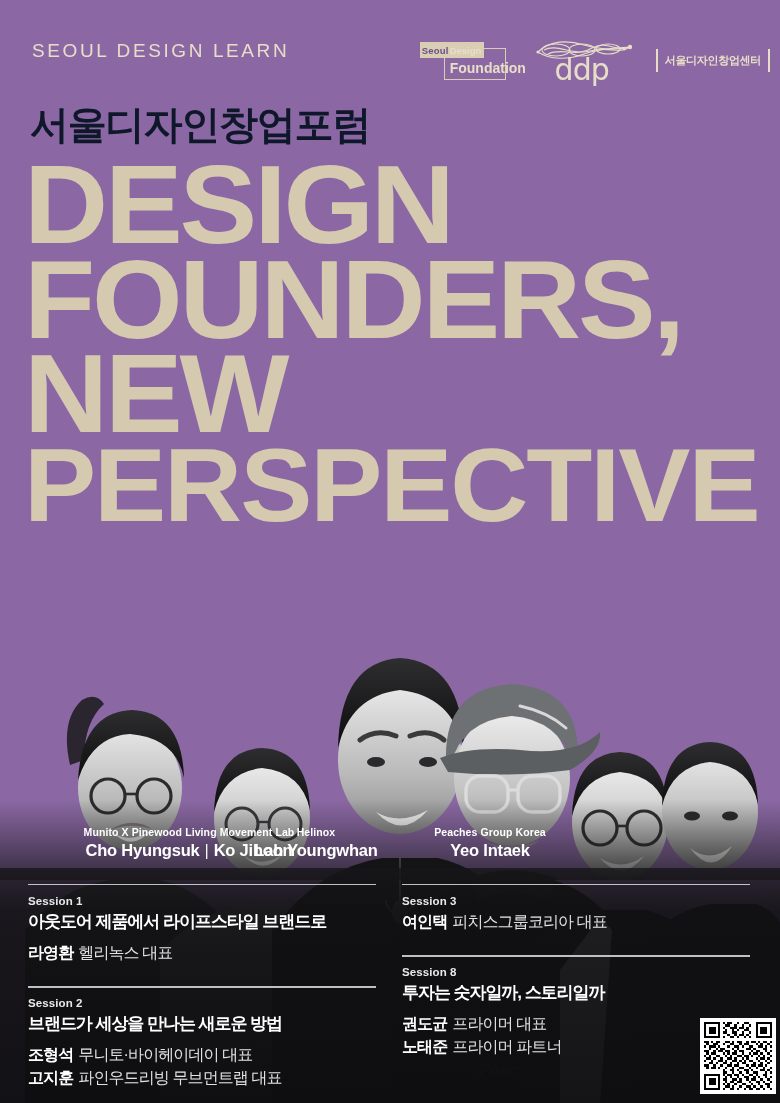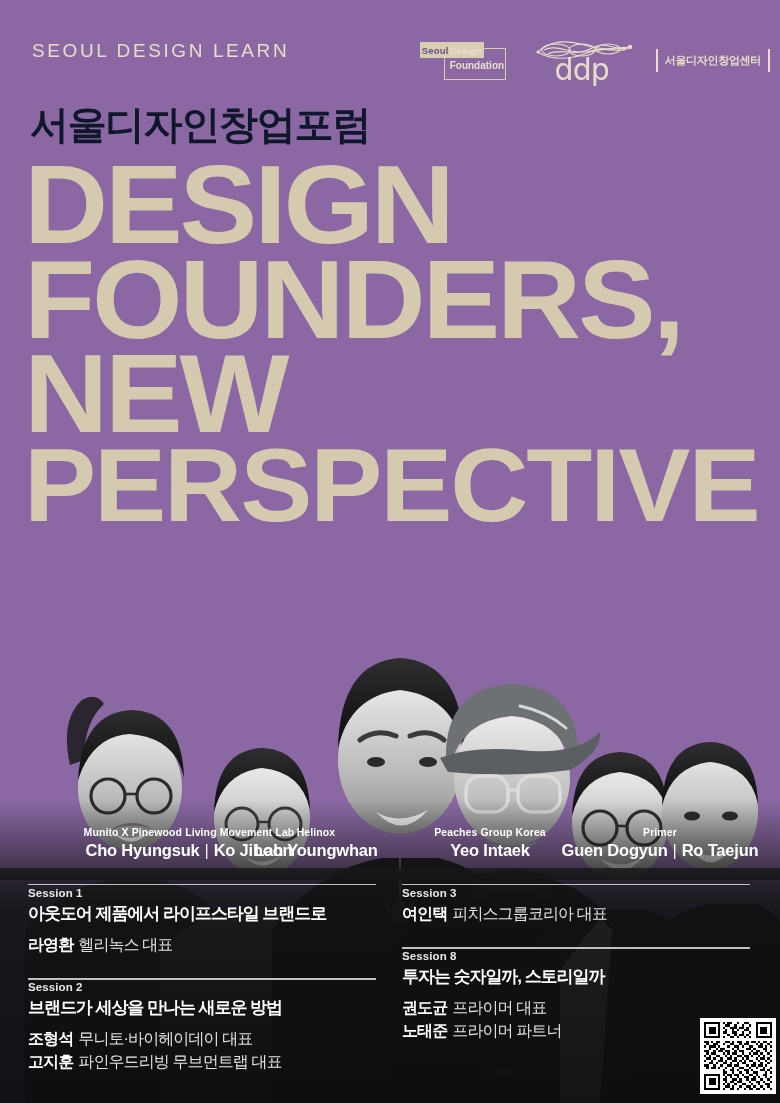--- a/index.html
+++ b/index.html
@@ -21,21 +21,21 @@
   .logos{position:absolute;right:10px;top:36px;display:flex;align-items:center;gap:26px;}
 
   .sdf-logo{position:relative;width:88px;height:40px;}
   .sdf-band{position:absolute;left:0;top:2px;width:64px;height:16px;background:#D9CDB4;}
   .sdf-box{
     position:absolute;left:24px;top:8px;width:60px;height:30px;
     border:1.4px solid #D9CDB4;
   }
   .sdf-t1{position:absolute;left:2px;top:5px;font-size:9.5px;color:#6b4f84;font-weight:700;letter-spacing:.2px;}
   .sdf-t2{position:absolute;left:30px;top:5px;font-size:9.5px;color:#E8DEC8;font-weight:700;}
-  .sdf-t3{position:absolute;left:30px;top:20px;font-size:10px;color:#E8DEC8;font-weight:700;}
+  .sdf-t3{position:absolute;left:30px;top:20px;font-size:14px;color:#E8DEC8;font-weight:700;}
 
   .ddp-logo{width:96px;height:48px;position:relative;}
   .ddp-word{
     position:absolute;left:50%;transform:translateX(-50%);bottom:-3px;
     font-size:30px;color:#E8DEC8;font-weight:400;letter-spacing:-1px;
     font-family:"DejaVu Sans",sans-serif;
   }
 
   .sdsc-logo{position:relative;padding:4px 9px;}
   .sdsc-logo:before,.sdsc-logo:after{
@@ -89,21 +89,21 @@
   .cap{position:absolute;text-align:center;color:#fff;}
   .cap .org{font-size:10.5px;font-weight:600;letter-spacing:.1px;margin-bottom:3px;white-space:nowrap;}
   .cap .nm{font-size:16.5px;font-weight:700;letter-spacing:-.2px;white-space:nowrap;}
   .cap .nm .sep{font-weight:400;padding:0 5px;opacity:.95;}
 
   
   .sessions{position:absolute;left:0;top:884px;width:780px;z-index:7;}
   .scol{position:absolute;width:348px;}
   .scol.left{left:28px;}
   .scol.right{left:402px;}
-  .sblock{position:relative;padding-top:3px;}
+  .sblock{position:relative;padding-top:11px;}
   .sblock .rule{
     position:absolute;left:0;top:0;width:100%;height:1.4px;background:#CFCFD2;opacity:.92;
   }
   .s-label{font-size:11.5px;font-weight:700;color:#E9E9EC;letter-spacing:.1px;margin-bottom:3px;}
   .s-title{font-size:17px;font-weight:700;color:#FFFFFF;letter-spacing:-1.05px;white-space:nowrap;margin-bottom:8px;}
   .s-title.small{font-size:15.6px;letter-spacing:-1.1px;}
   .s-person{font-size:16px;color:#E2E2E5;letter-spacing:-.9px;line-height:1.45;white-space:nowrap;}
   .s-person b{color:#FFFFFF;font-weight:700;margin-right:5px;}
 
   
@@ -280,26 +280,20 @@
       </div>
     </div>
 
     <div class="cap" style="left:350px;width:280px;">
       <div class="org">Peaches Group Korea</div>
       <div class="nm">
         <span>Yeo Intaek</span>
       </div>
     </div>
 
-    <div class="cap" style="left:540px;width:240px;">
-      <div class="org">Primer</div>
-      <div class="nm">
-        <span>Guen Dogyun</span><span class="sep">|</span><span>Ro Taejun</span>
-      </div>
-    </div>
 
   </div>
 
   <div class="sessions">
 
     <div class="scol left" style="top:0;">
 
       <div class="sblock">
         <div class="rule"></div>
         <div class="s-label">Session 1</div>

